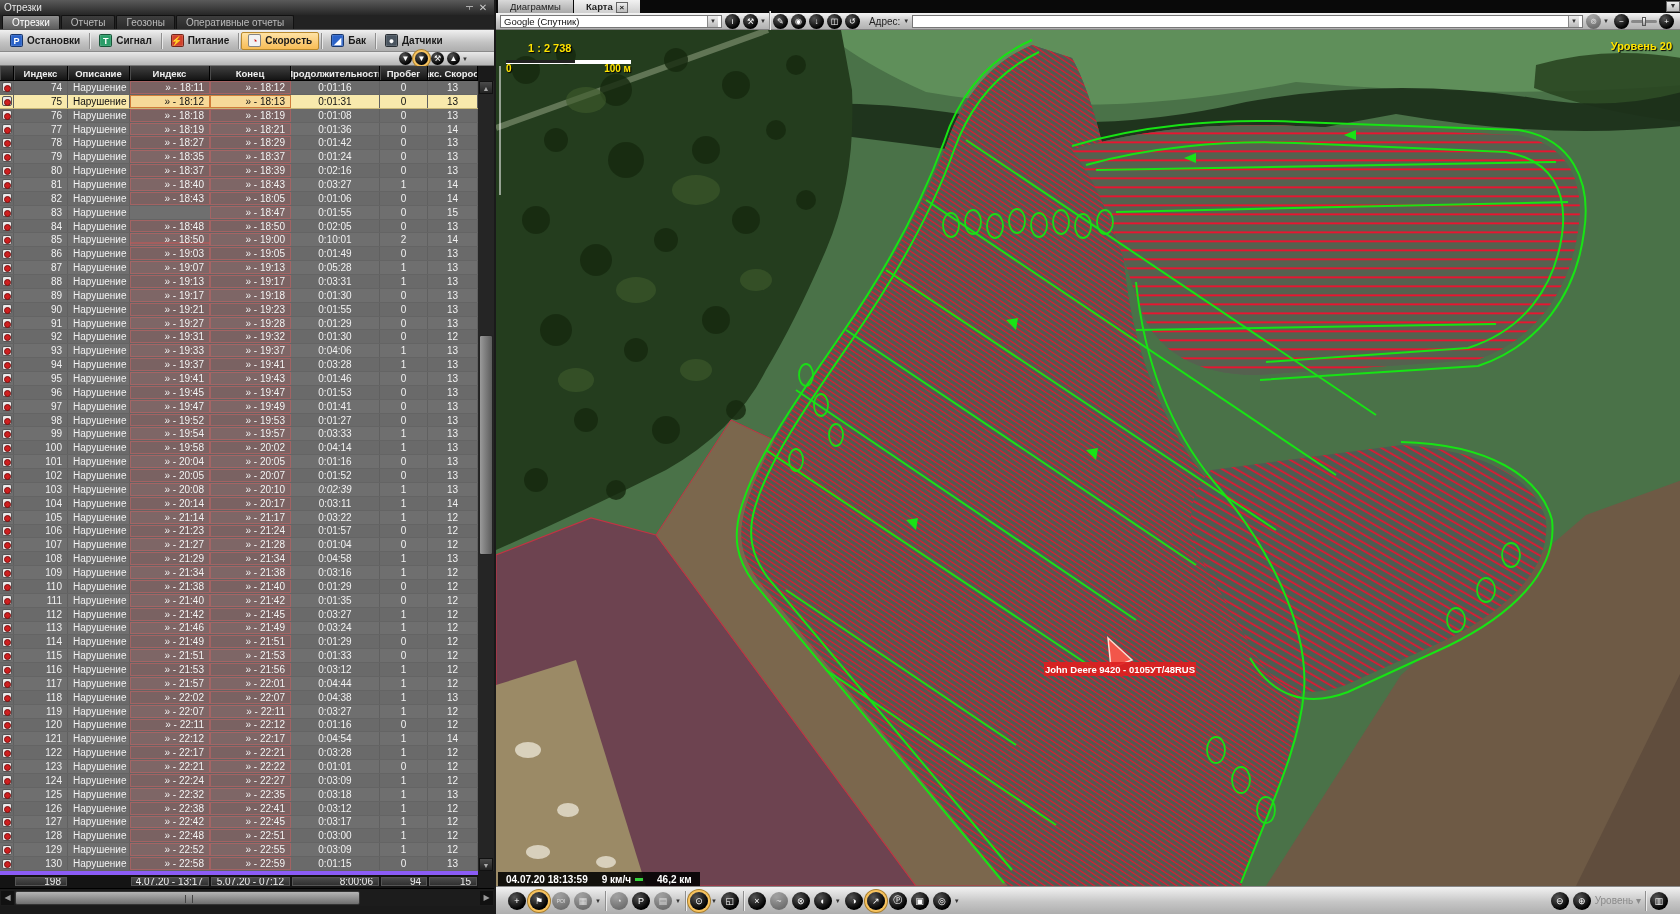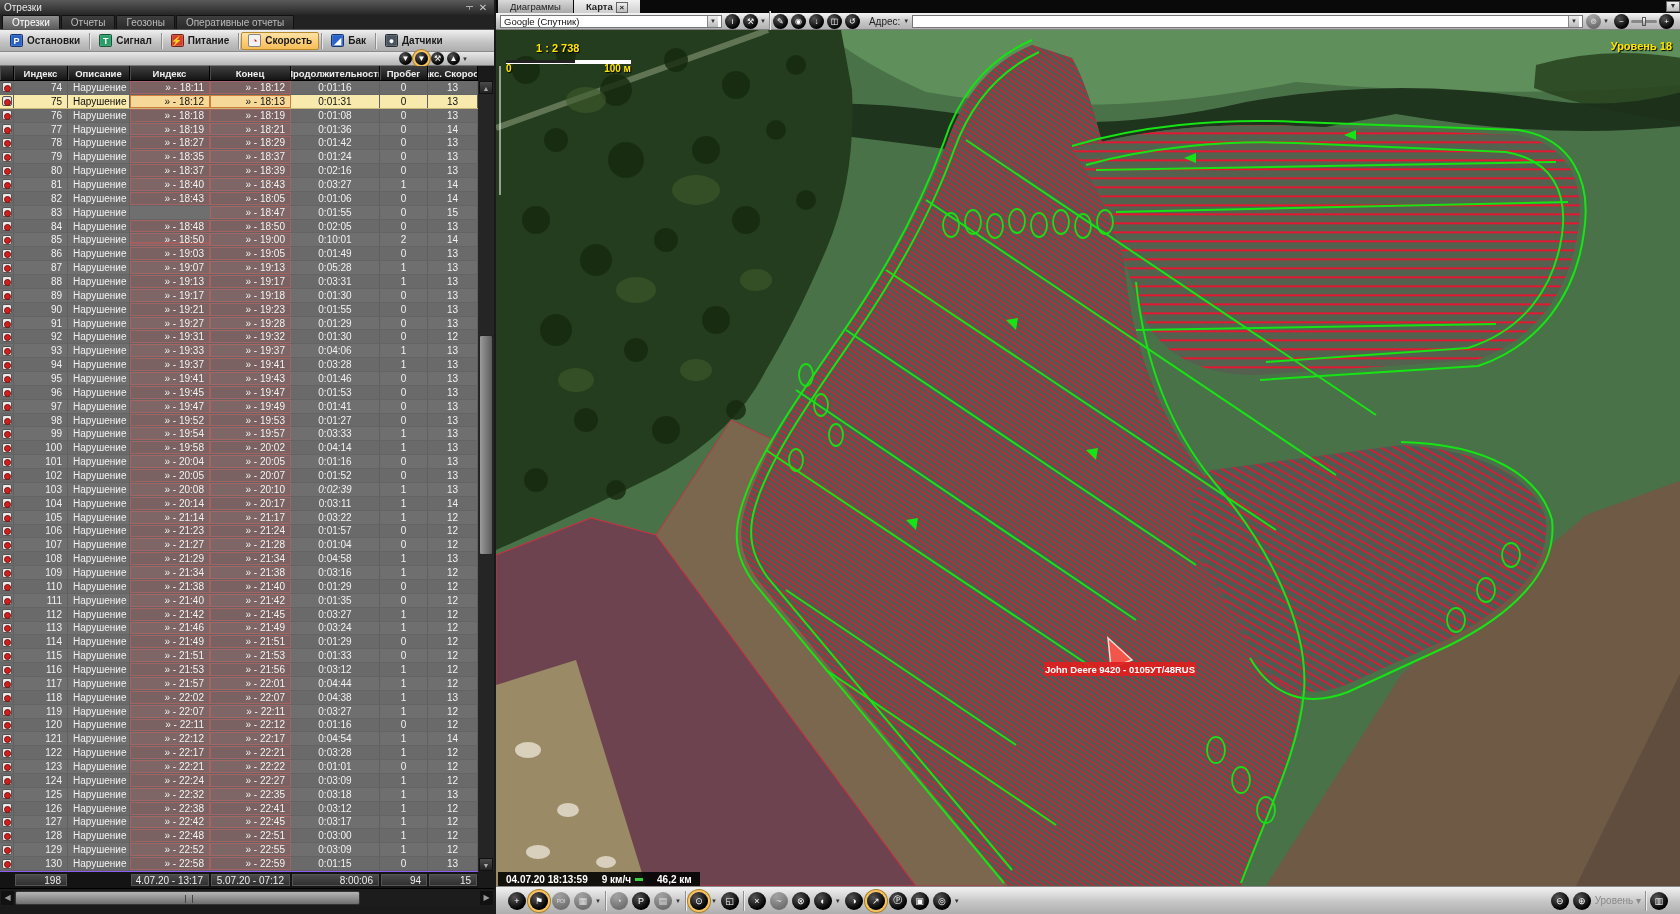--- a/index.html
+++ b/index.html
@@ -43,21 +43,21 @@
   .trow .c { display:flex; align-items:center; overflow:hidden; white-space:nowrap; border-right:1px solid #606060; padding:0 5px;}
   .trow .c.r { justify-content:flex-end; }
   .trow .c.ctr { justify-content:center; }
   .trow .c.timecell { background:rgba(165,80,80,.28); border:1px solid rgba(190,100,100,.6); justify-content:flex-end; }
   .trow.sel { background:#f8e9ac !important; color:#111; border-bottom:1px solid #c9b878;}
   .trow.sel .c.timecell { border-color:#d07c3a; background:rgba(240,170,90,.25);}
   .ic { width:14px; flex:none; justify-content:center; padding:0 !important;}
   .spd { width:10px; height:10px; background:#e9e9e9; border:1px solid #555; border-radius:2px; position:relative;}
   .spd::after { content:""; position:absolute; left:1.5px; top:1.5px; width:5px; height:5px; border-radius:50%;
     background:#cf1f1f; border:1px solid #7a0f0f;}
-  .summary { position:absolute; top:871px; left:0; width:478px; height:17px; background:#141414; display:flex; border-top:1px solid #8b5cf6;}
+  .summary { position:absolute; top:871px; left:0; width:478px; height:17px; background:#141414; display:flex; border-top:4px solid #8b5cf6;}
   .summary .c { margin:2px 1px; background:linear-gradient(#4a4a4a,#303030); border:1px solid #555; color:#eee;
     font-size:10px; display:flex; align-items:center; justify-content:flex-end; padding:0 5px; overflow:hidden; white-space:nowrap;}
   .summary .ic { background:none; border:none; }
   
   .vscroll { position:absolute; top:81px; left:478px; width:16px; height:790px; background:#252525; }
   .sbtn { position:absolute; left:1px; width:14px; height:13px; background:linear-gradient(#4a4a4a,#222); color:#aaa;
     font-size:7px; text-align:center; line-height:13px; border:1px solid #111; cursor:pointer;}
   .vthumb { position:absolute; left:1px; top:254px; width:14px; height:220px; border-radius:2px;
     background:linear-gradient(90deg,#9a9a9a,#5c5c5c); border:1px solid #222; cursor:grab;}
   .hscroll { position:absolute; top:888px; left:0; width:494px; height:18px; background:#1c1c1c; border-top:1px solid #000;}
@@ -83,21 +83,21 @@
     font-size:6px; text-align:center; line-height:11px; color:#333;}
   .mcirc { width:15px; height:15px; }
   .addr { font-size:10px; color:#222; margin:0 1px 0 6px; }
   .addrinput { flex:1; height:13px; background:#fff; border:1px solid #777; display:flex; align-items:center; font-size:9.5px; padding:0 3px;}
   .addrinput .dd { margin-left:auto; width:11px; height:11px; background:linear-gradient(#eee,#bbb); border-left:1px solid #888; font-size:6px; text-align:center; line-height:11px; color:#333;}
   .zoomgrp { display:flex; align-items:center; gap:2px; margin:0 2px; }
   .zslider { width:26px; height:3px; background:#888; border-radius:2px; position:relative; }
   .zslider i { position:absolute; left:11px; top:-3px; width:4px; height:9px; background:linear-gradient(#fff,#999); border:1px solid #555;}
   .map-area { position:relative; width:1186px; height:856px; background:#3c6140; overflow:hidden; cursor:crosshair;}
   .map-area svg { position:absolute; inset:0; }
-  .ovl { position:absolute; color:#ffe400; font-weight:bold; text-shadow:1px 1px 1px #000; font-size:11px;margin-left:8px; }
+  .ovl { position:absolute; color:#ffe400; font-weight:bold; text-shadow:1px 1px 1px #000; font-size:11px; }
   .scalebar { position:absolute; left:10px; top:30px; width:125px; }
   .scalebar .bar { height:3px; background:linear-gradient(90deg,#222 0 55%,#fff 55% 100%); box-shadow:0 1px 0 #fff; }
   .scalebar .lbls { display:flex; justify-content:space-between; color:#ffe400; font-weight:bold; font-size:10px; text-shadow:1px 1px 1px #000;}
   .statusbar { position:absolute; left:2px; bottom:0; height:14px; background:rgba(0,0,0,.88); color:#fff;
     font-size:10px; font-weight:bold; display:flex; align-items:center; gap:14px; padding:0 8px; }
   .gtick { width:8px; height:3px; background:#35d23c; margin-left:-10px; }
   .map-bottombar { height:28px; background:linear-gradient(#f2f2f2,#c6c6c6 55%,#aeaeae); display:flex; align-items:center; gap:4px; padding:0 12px; border-top:1px solid #888;}
   .bcirc { width:18px; height:18px; font-size:9px; }
   .bsep { width:1px; height:20px; background:#8f8f8f; box-shadow:1px 0 0 #ececec; }
   .rightgrp { margin-left:auto; display:flex; align-items:center; gap:4px; }
@@ -1063,21 +1063,21 @@
       </svg>
 
       <div class="ovl" style="left:32px; top:12px;">1 : 2 738</div>
       <div class="scalebar">
         <div class="bar"></div>
         <div class="lbls">
           <span>0</span>
           <span>100 м</span>
         </div>
       </div>
-      <div class="ovl" style="right:10px; top:10px;">Уровень 18</div>
+      <div class="ovl" style="right:10px; top:10px;">Уровень 20</div>
       <div class="statusbar">
         <span>04.07.20 18:13:59</span>
         <span>9 км/ч</span>
         <span class="gtick"></span>
         <span>46,2 км</span>
       </div>
     </div>
 
     <div class="map-bottombar">
       <span id="mapbb-icons" style="display:flex;align-items:center;gap:4px">

